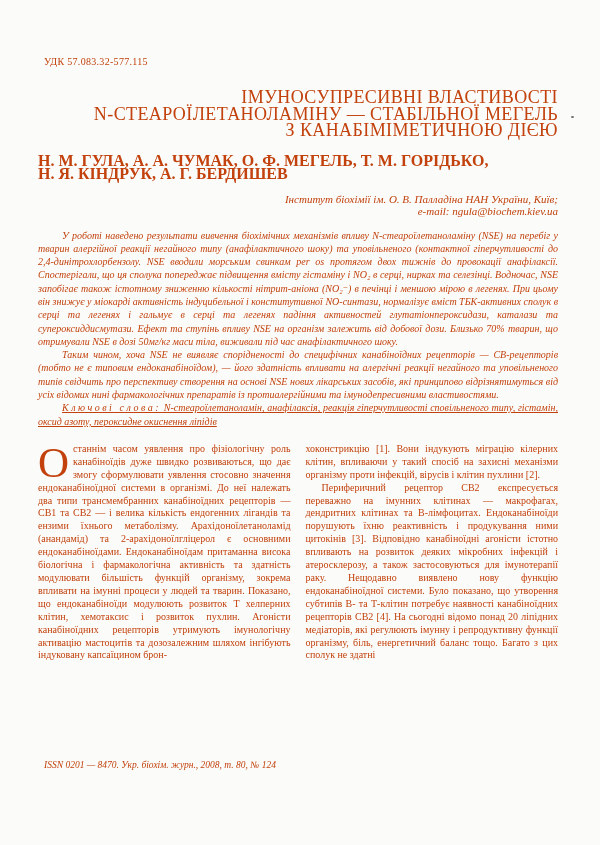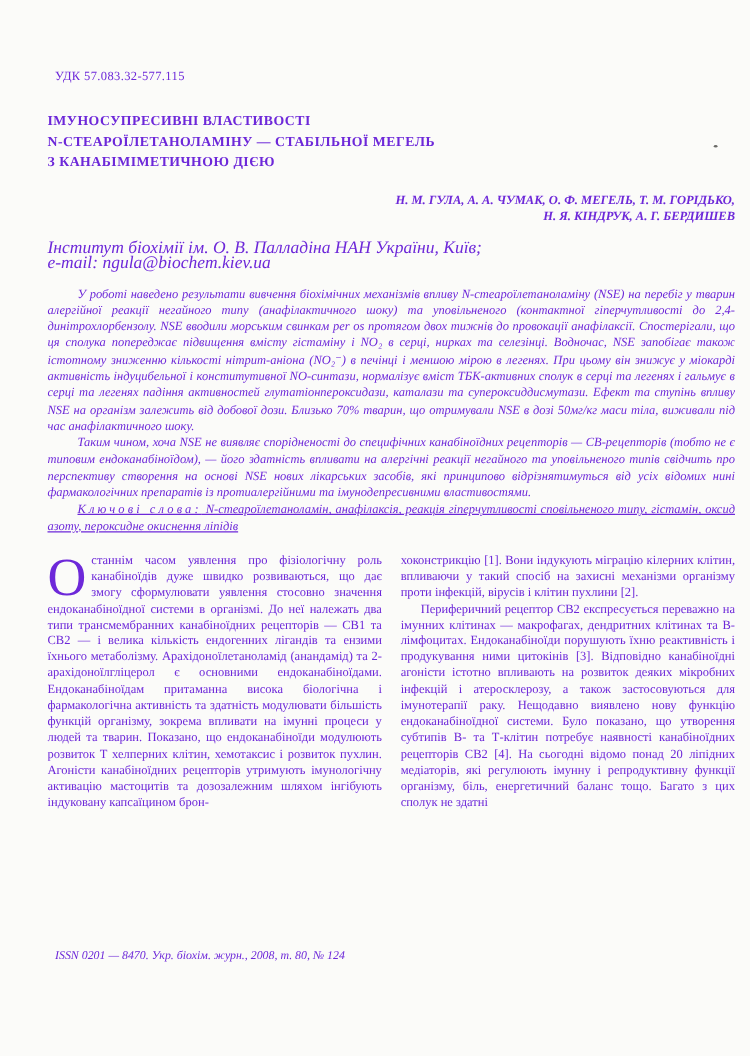--- a/index.html
+++ b/index.html
@@ -6,49 +6,48 @@
   body {
     width: 600px; height: 845px;
     background: #e9e9e6;
     font-family: "Liberation Serif", "DejaVu Serif", serif;
   }
   .page {
     position: relative;
     width: 600px; height: 845px;
     box-sizing: border-box;
     background: #fbfbf9;
-    color: #6d28d9;
-    padding: 56px 12px 0 38px;
+    color: #c2410c;
+    padding: 56px 42px 0 38px;
     overflow: hidden;
   }
   .udc {
     font-size: 10px;
     letter-spacing: 0.3px;
     margin: 0 0 22px 6px;
   }
   .title {
-    text-align: left;
-    font-weight: bold;
-    font-size: 11px;
+    text-align: right;
+    font-weight: normal;
+    font-size: 18px;
     line-height: 16.5px;
     letter-spacing: 0.4px;
     margin: 0 0 15px 0;
   }
   .authors {
-    text-align: right;
+    text-align: left;
     font-weight: bold;
-    font-style: italic;
-    font-size: 10px;
+    font-size: 16px;
     line-height: 13px;
     margin: 0 0 13px 0;
   }
   .affiliation {
-    text-align: left;
+    text-align: right;
     font-style: italic;
-    font-size: 14px;
+    font-size: 11px;
     line-height: 12.5px;
     margin: 0 0 11px 0;
   }
   .abstract {
     font-style: italic;
     font-size: 10px;
     line-height: 13.3px;
     text-align: justify;
   }
   .abstract p {

